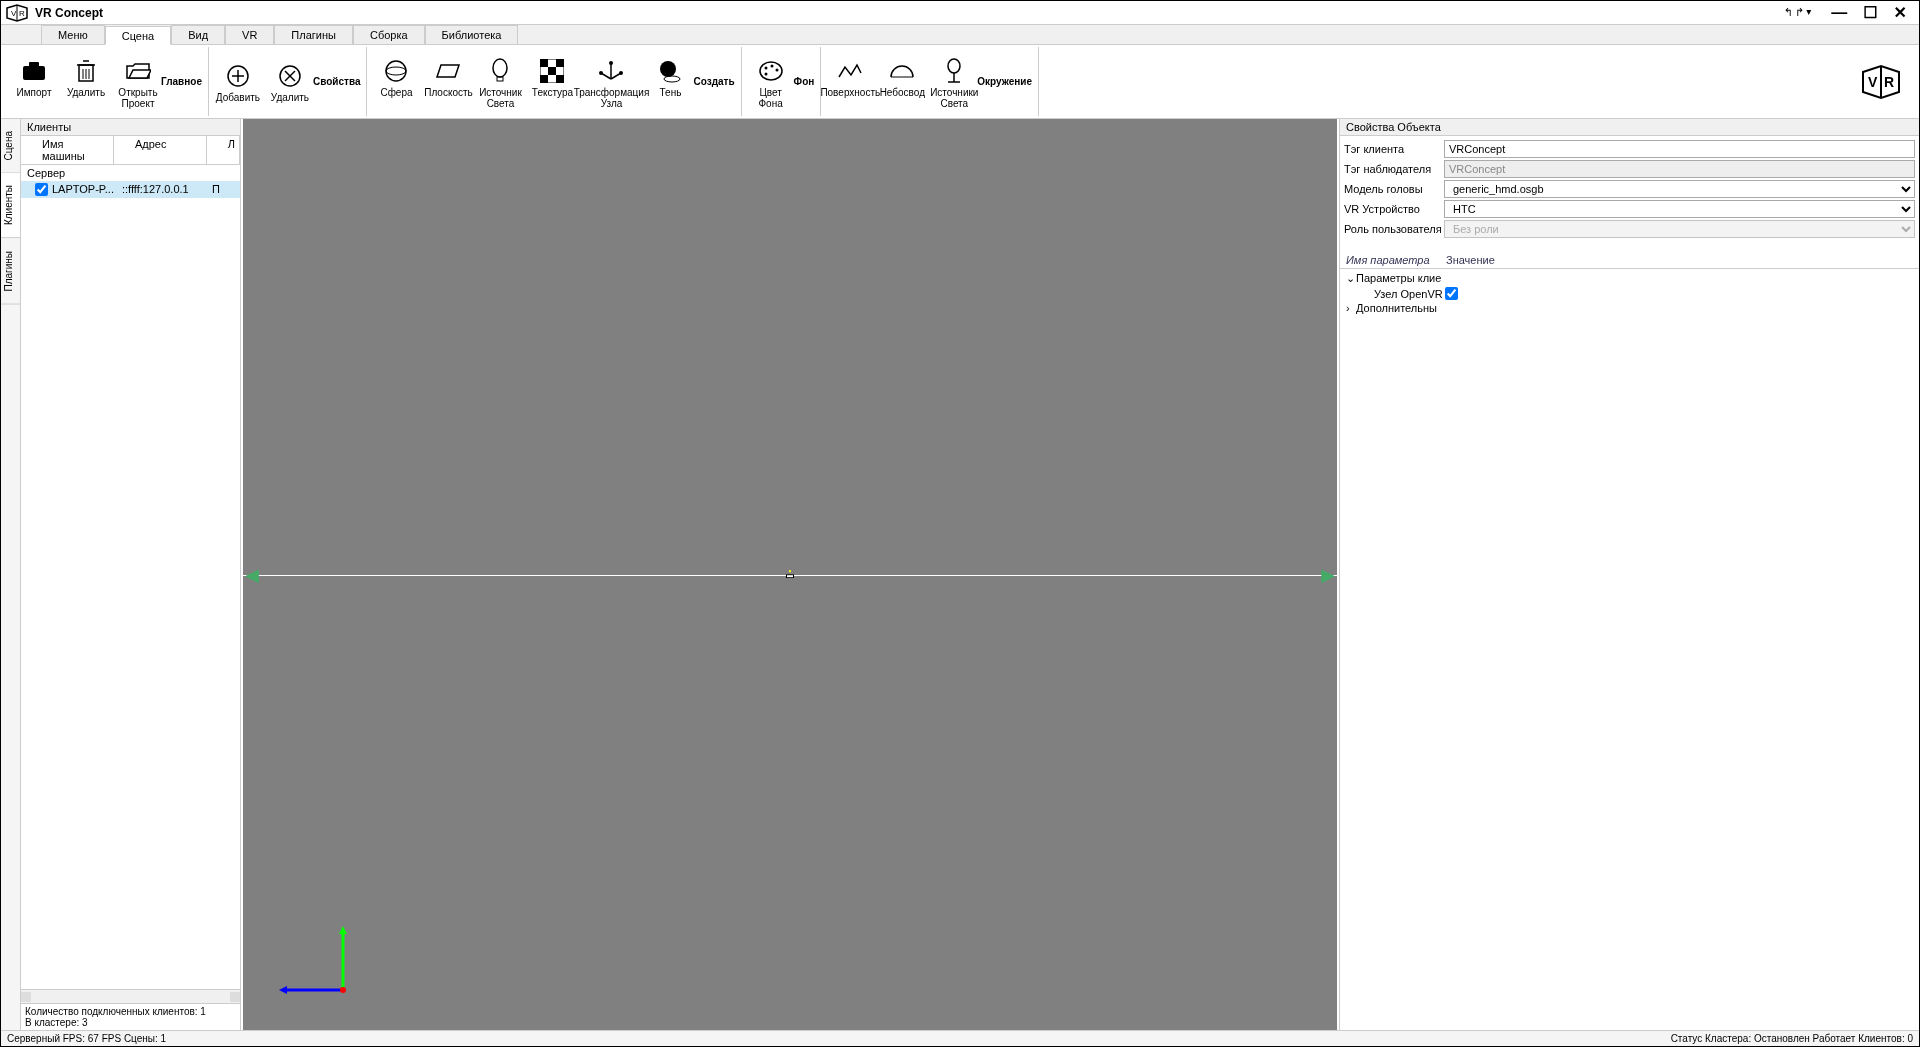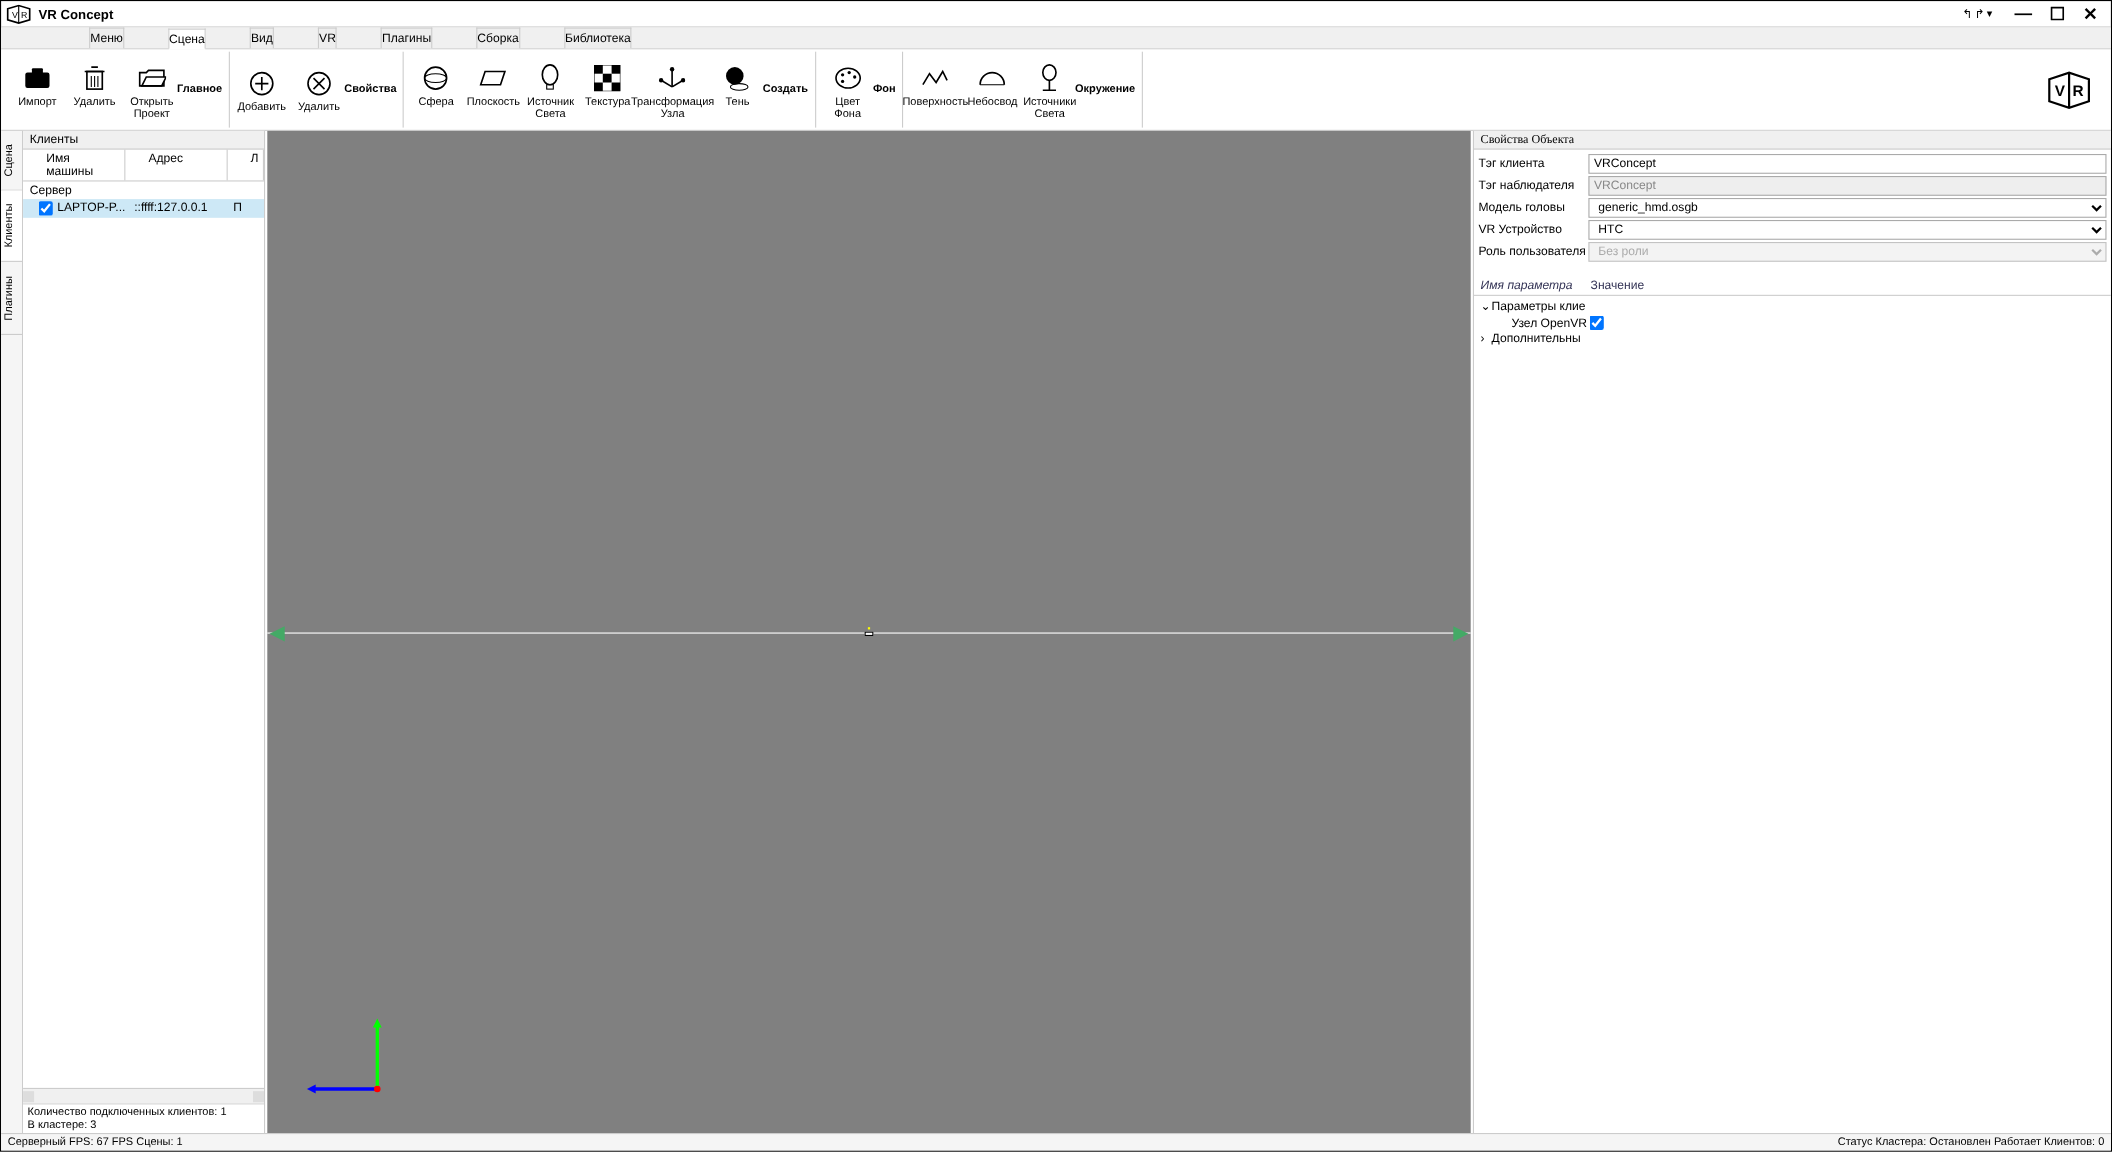--- a/index.html
+++ b/index.html
@@ -6,21 +6,21 @@
 body { width: 1920px; height: 1047px; background: #fff; border: 1px solid #000; font-size: 11px; color: #000; overflow: hidden; }
 
 .titlebar { height: 24px; display: flex; align-items: center; padding: 0 4px; border-bottom: 1px solid #ccc; }
 .titlebar .logo { width: 24px; height: 20px; display: flex; align-items: center; justify-content: center; }
 .titlebar .title { font-size: 12px; font-weight: bold; margin-left: 6px; flex: 1; }
 .titlebar .win-controls { display: flex; gap: 16px; align-items: center; padding-right: 8px; }
 .titlebar .win-controls span { font-size: 16px; font-weight: bold; cursor: default; }
 .nav-arrows { display: flex; gap: 2px; margin-right: 20px; }
 
 .menubar { height: 20px; display: flex; align-items: stretch; padding-left: 40px; border-bottom: 1px solid #ccc; background: #f0f0f0; }
-.menubar .tab { padding: 2px 0; border: 1px solid #ccc; border-bottom: none; background: #eee; font-size: 11px; display: flex; align-items: center; margin-left: 40px; }
+.menubar .tab { padding: 2px 16px; border: 1px solid #ccc; border-bottom: none; background: #eee; font-size: 11px; display: flex; align-items: center; }
 .menubar .tab.active { background: #fff; border-bottom: 1px solid #fff; position: relative; top: 1px; }
 
 .ribbon { height: 74px; display: flex; border-bottom: 1px solid #ccc; background: #fff; padding: 2px 4px; }
 .ribbon-group { display: flex; flex-direction: row; align-items: center; border-right: 1px solid #ccc; padding: 0 6px; }
 .ribbon-group-items { display: flex; gap: 6px; flex: 1; }
 .ribbon-item { display: flex; flex-direction: column; align-items: center; justify-content: flex-start; width: 46px; padding-top: 2px; }
 .ribbon-item .icon { width: 28px; height: 28px; display: flex; align-items: center; justify-content: center; font-size: 20px; }
 .ribbon-item .label { font-size: 10px; text-align: center; line-height: 11px; margin-top: 2px; }
 .ribbon-group-label { font-size: 10px; font-weight: bold; text-align: center; padding-bottom: 1px; }
 .ribbon-logo { margin-left: auto; padding: 6px 12px; display: flex; align-items: center; }
@@ -47,21 +47,21 @@
 .viewport { flex: 1; background: #808080; position: relative; margin: 0 2px; }
 .viewport .horizon { position: absolute; top: 50%; left: 0; right: 0; height: 1px; background: #fff; }
 .viewport .arrow-left, .viewport .arrow-right { position: absolute; top: 50%; transform: translateY(-50%); font-size: 18px; color: #4a6; }
 .viewport .arrow-left { left: 2px; } .viewport .arrow-right { right: 2px; }
 .viewport .center-marker { position: absolute; top: 50%; left: 50%; transform: translate(-50%, -60%); width: 12px; height: 8px; }
 .viewport .center-marker .dot { width: 2px; height: 2px; background: yellow; margin: 0 auto 2px; }
 .viewport .center-marker .box { width: 8px; height: 4px; background: #fff; border: 1px solid #000; margin: 0 auto; }
 .viewport .gizmo { position: absolute; bottom: 30px; left: 30px; width: 80px; height: 80px; }
 
 .right-panel { width: 580px; border-left: 1px solid #ccc; display: flex; flex-direction: column; background: #fff; }
-.right-panel .panel-header { background: #f0f0f0; font-family: Liberation Serif, serif; }
+.right-panel .panel-header { background: #f0f0f0; }
 .prop-grid { padding: 4px; }
 .prop-row { display: flex; align-items: center; margin-bottom: 2px; }
 .prop-row .plabel { width: 100px; font-size: 11px; }
 .prop-row input, .prop-row select { flex: 1; font-size: 11px; padding: 1px 4px; border: 1px solid #aaa; height: 18px; background: #fff; }
 .prop-row input:disabled, .prop-row select:disabled { background: #eee; color: #888; }
 .param-table { margin-top: 8px; }
 .param-table .header { display: flex; border-bottom: 1px solid #ccc; font-size: 11px; color: #335; }
 .param-table .header .pcol { padding: 2px 6px; }
 .pcol1 { width: 100px; font-style: italic; } .pcol2 { flex: 1; }
 .param-tree { font-size: 11px; padding: 2px 6px; }

